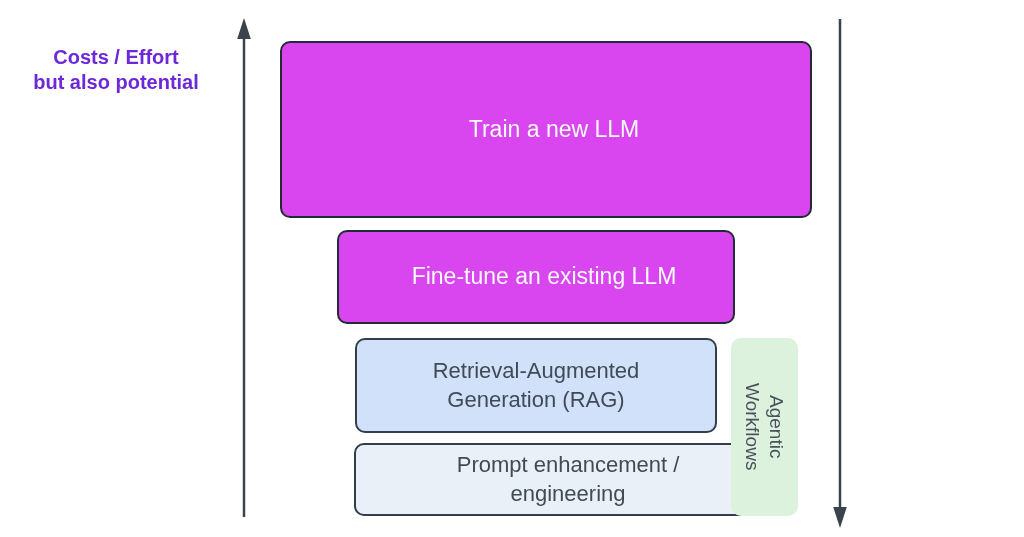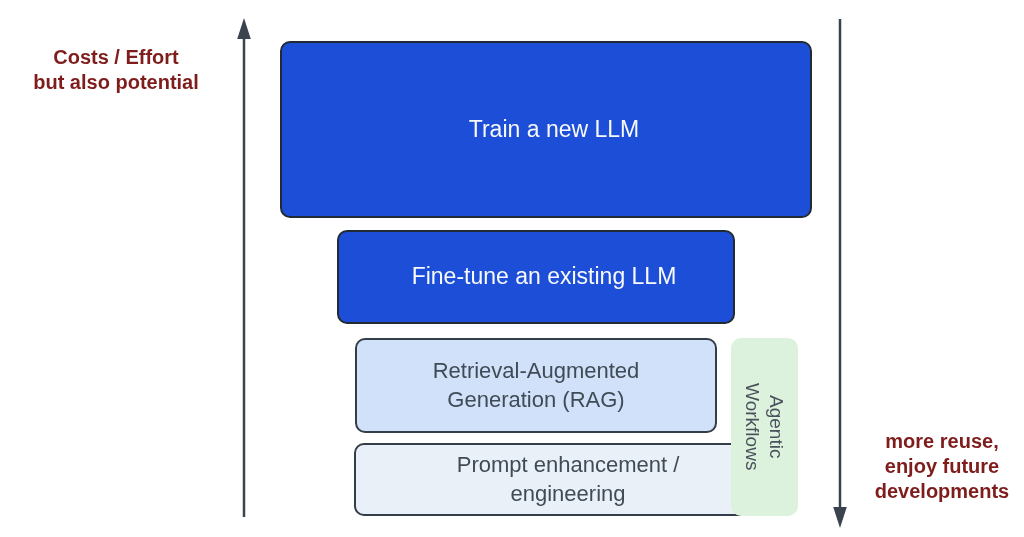--- a/index.html
+++ b/index.html
@@ -7,42 +7,42 @@
     position: relative;
     width: 1024px;
     height: 537px;
     background: #ffffff;
     font-family: "Liberation Sans", sans-serif;
     overflow: hidden;
   }
   .axis-label {
     position: absolute;
     font-weight: bold;
-    color: #7f1d1d;
+    color: #6d28d9;
     text-align: center;
     white-space: pre-line;
     font-size: 20px;
     line-height: 1.25;
   }
   #label-costs  { left: 10px;  top: 45px;  width: 212px; }
   #label-reuse  { left: 860px; top: 429px; width: 164px; }
 
   .box {
     position: absolute;
     box-sizing: border-box;
     display: flex;
     align-items: center;
     justify-content: center;
     text-align: center;
     border-radius: 10px;
     white-space: pre-line;
     line-height: 1.3;
   }
   .box.blue {
-    background: #1d4ed8;
+    background: #d946ef;
     border: 2px solid #222b33;
     color: #f7f9fb;
     font-size: 23px;
     padding-left: 16px;
   }
   .box.lightblue {
     background: #d0e1f9;
     border: 2px solid #333e49;
     color: #404b56;
     font-size: 22px;
@@ -110,17 +110,14 @@
   <div class="box green" id="box-agentic">
     <div class="rot">Agentic
 Workflows</div>
   </div>
 
   <svg class="arrow" id="arrow-down" width="20" height="509" viewBox="0 0 20 509">
     <line x1="10" y1="0" x2="10" y2="494" stroke="#3a434e" stroke-width="2.5"></line>
     <polygon points="3.2,488 16.8,488 10,509" fill="#3a434e"></polygon>
   </svg>
 
-  <div class="axis-label" id="label-reuse">more reuse,
-enjoy future
-developments</div>
 
 </div>
 
 </body></html>

